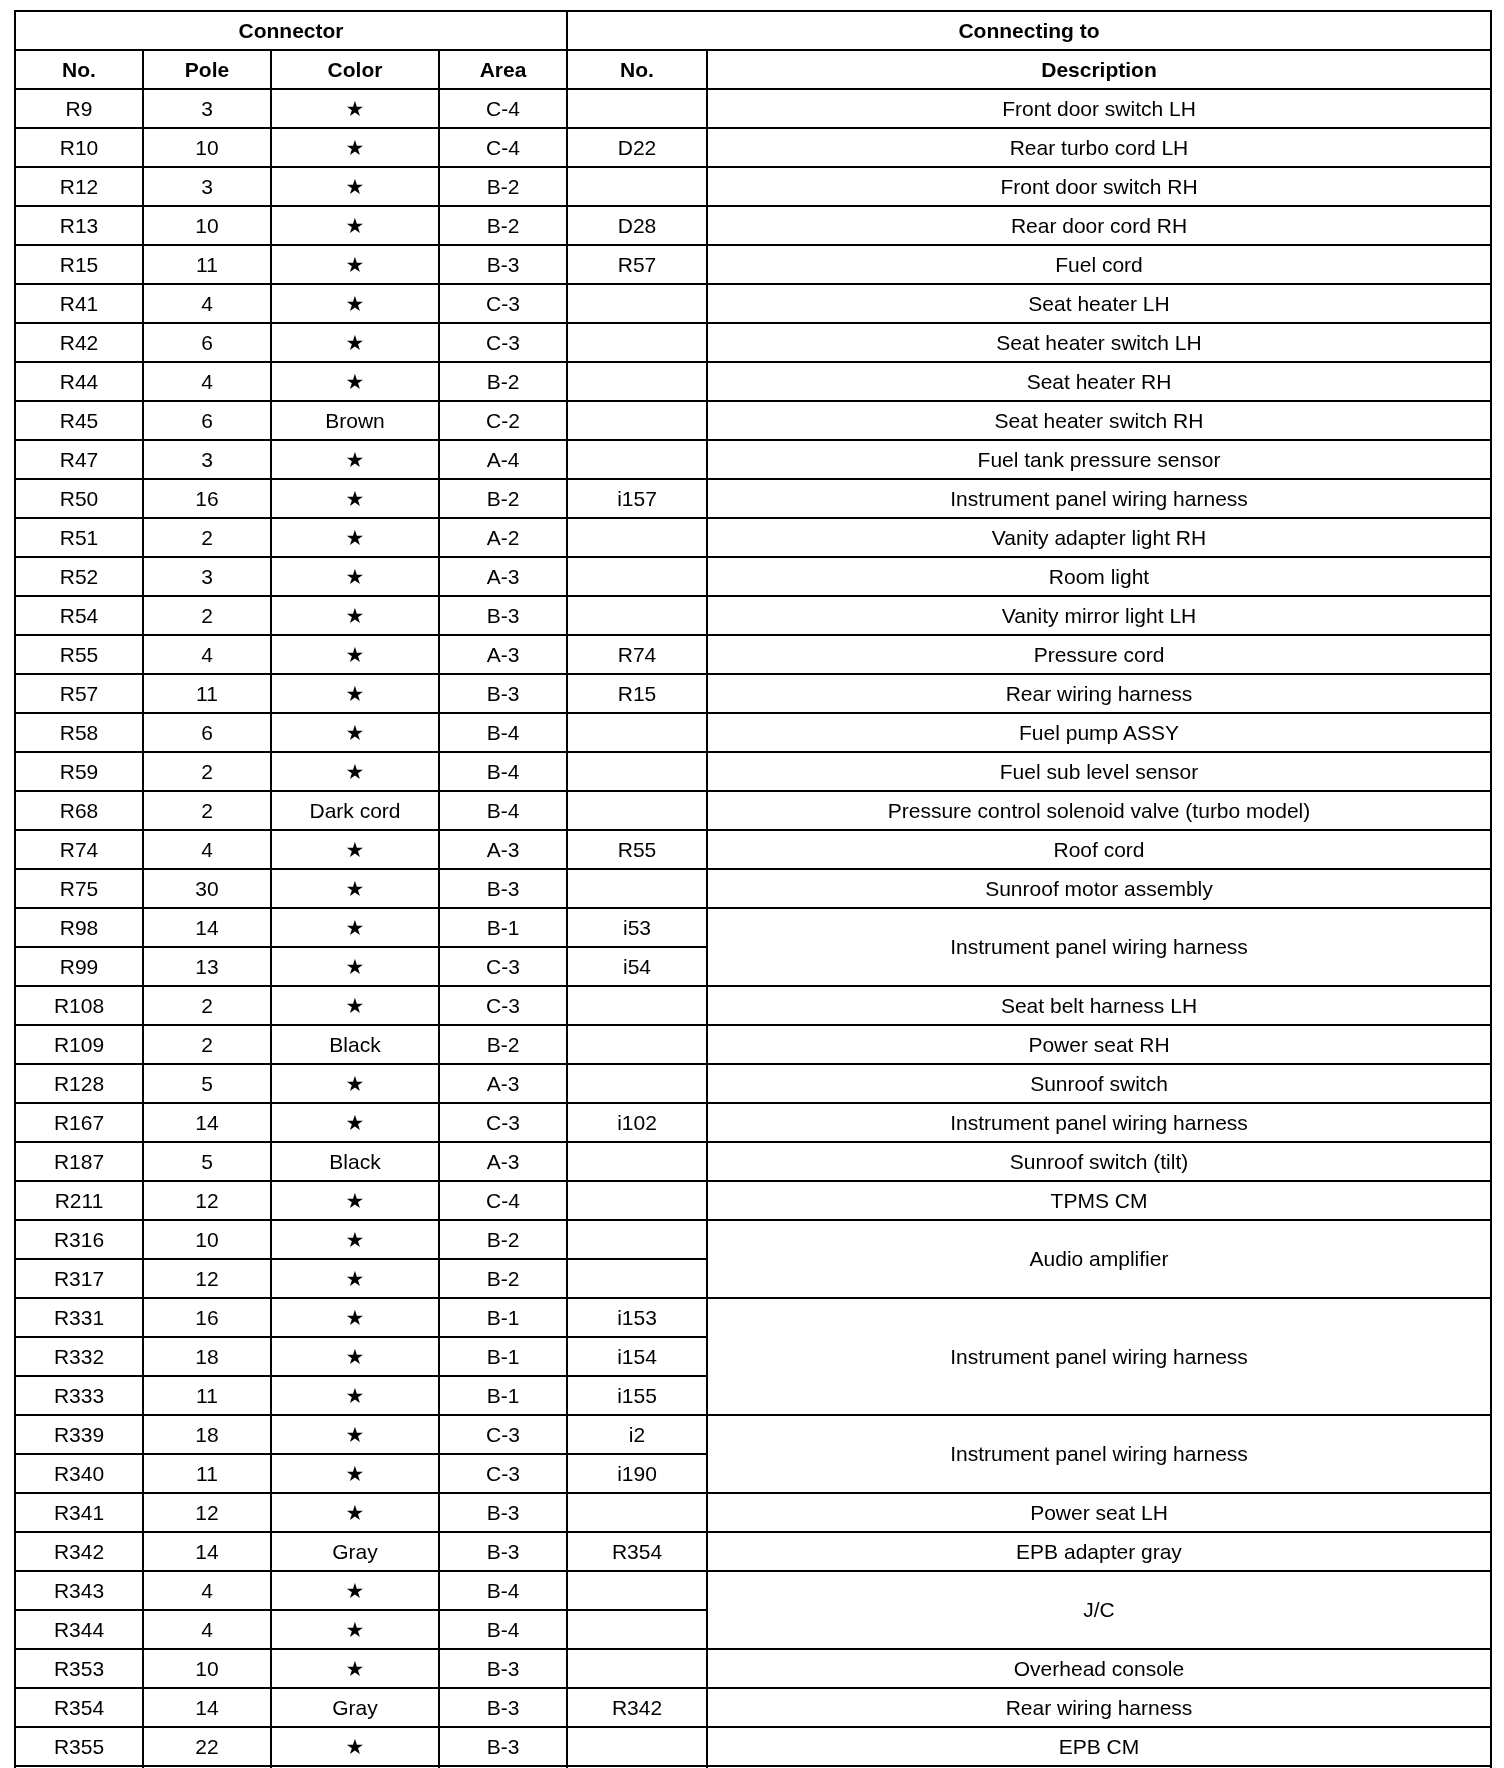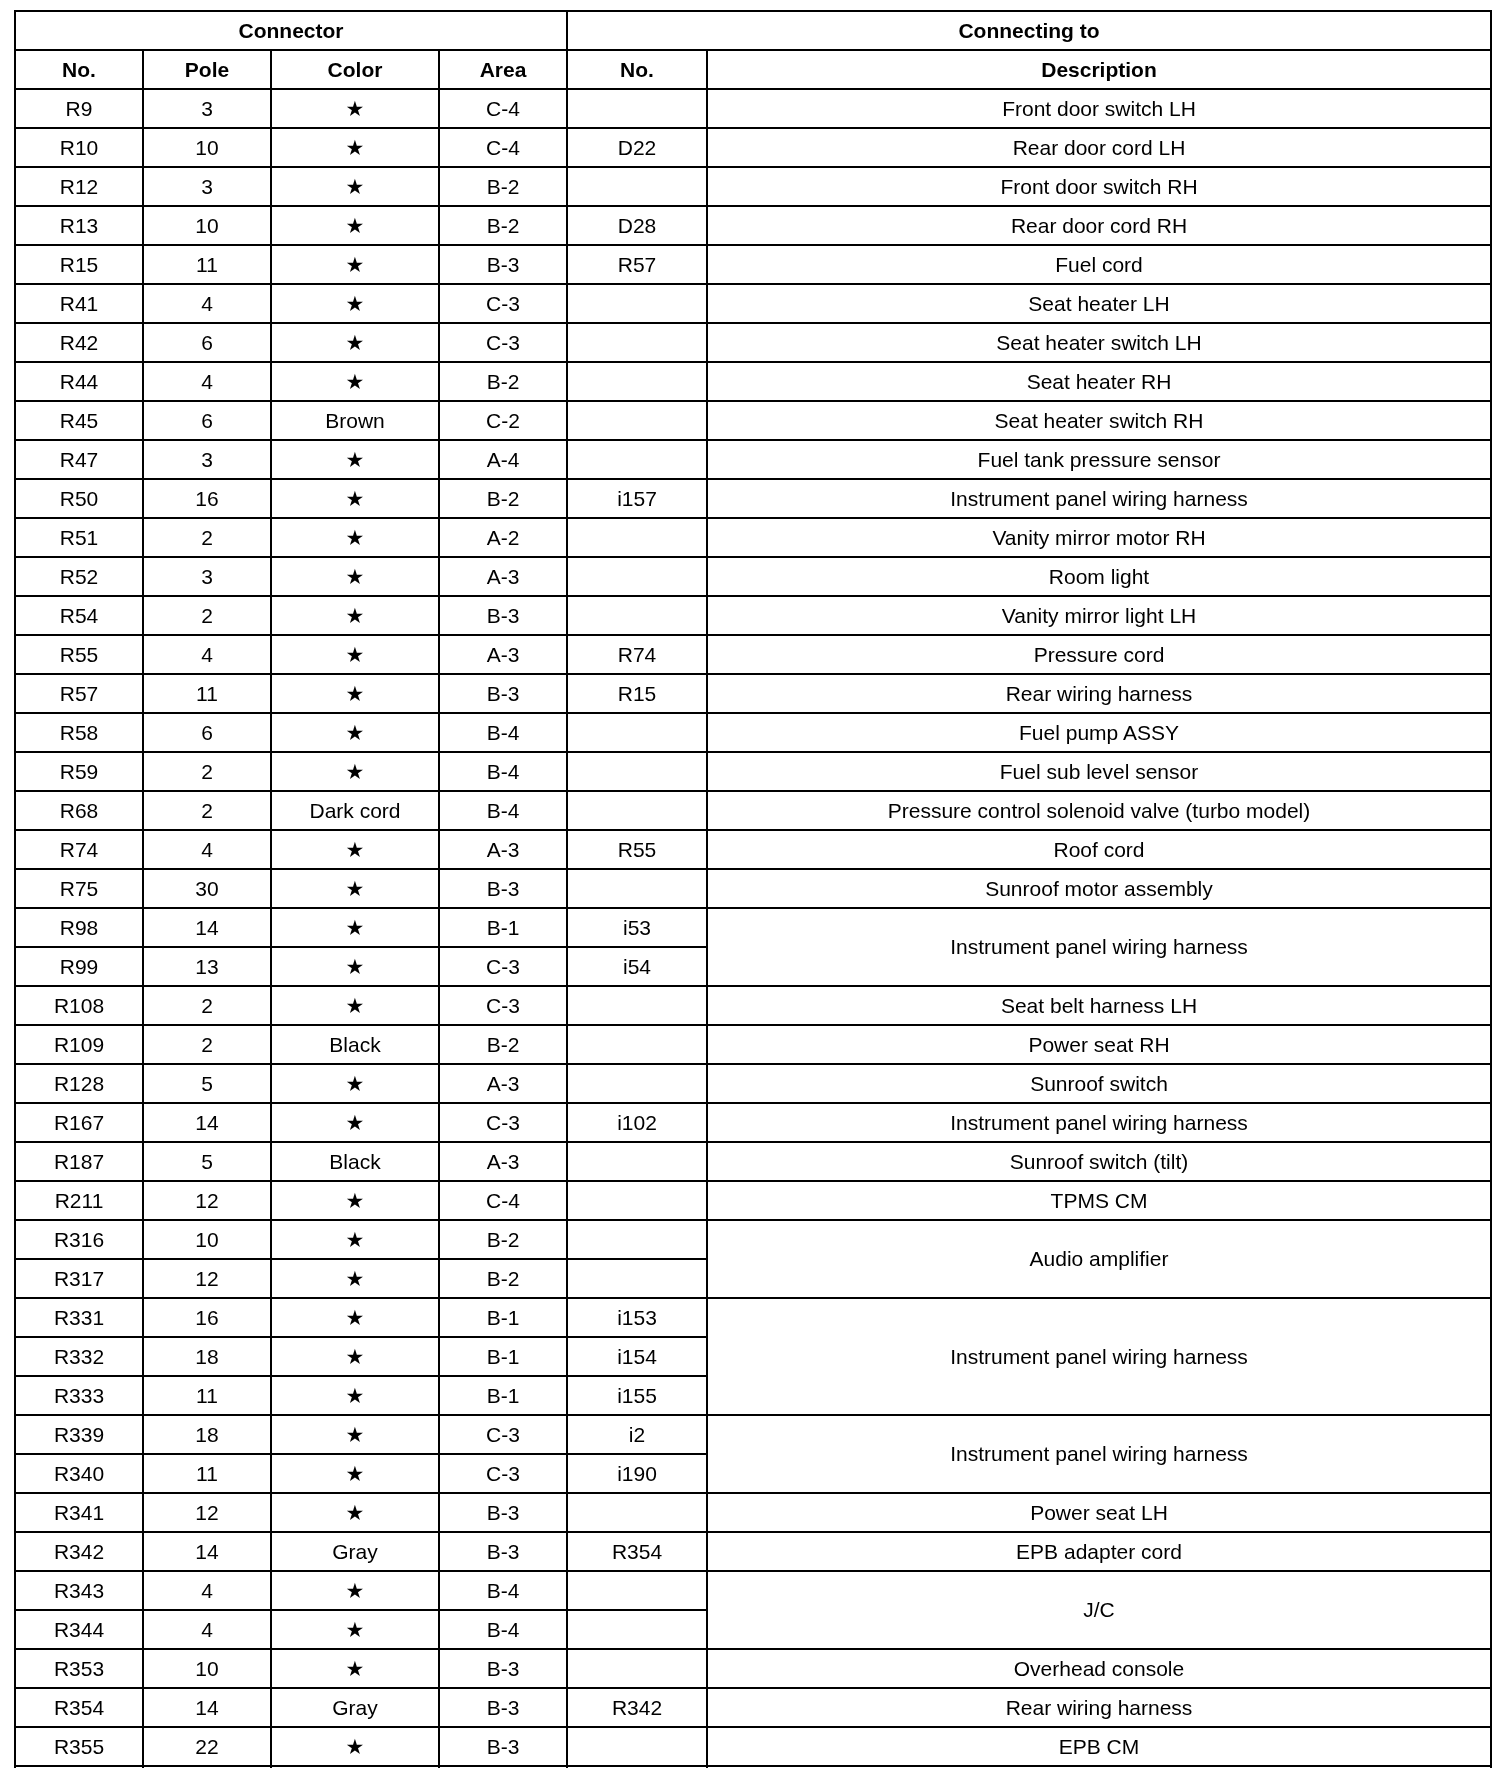--- a/index.html
+++ b/index.html
@@ -91,21 +91,21 @@
           <td>C-4</td>
           <td></td>
           <td class="desc">Front door switch LH</td>
         </tr>
         <tr>
           <td>R10</td>
           <td>10</td>
           <td class="star">★</td>
           <td>C-4</td>
           <td>D22</td>
-          <td class="desc">Rear door cord LH</td>
+          <td class="desc">Rear turbo cord LH</td>
         </tr>
         <tr>
           <td>R12</td>
           <td>3</td>
           <td class="star">★</td>
           <td>B-2</td>
           <td></td>
           <td class="desc">Front door switch RH</td>
         </tr>
         <tr>
@@ -171,21 +171,21 @@
           <td>B-2</td>
           <td>i157</td>
           <td class="desc">Instrument panel wiring harness</td>
         </tr>
         <tr>
           <td>R51</td>
           <td>2</td>
           <td class="star">★</td>
           <td>A-2</td>
           <td></td>
-          <td class="desc">Vanity mirror motor RH</td>
+          <td class="desc">Vanity adapter light RH</td>
         </tr>
         <tr>
           <td>R52</td>
           <td>3</td>
           <td class="star">★</td>
           <td>A-3</td>
           <td></td>
           <td class="desc">Room light</td>
         </tr>
         <tr>
@@ -374,21 +374,21 @@
           <td>B-3</td>
           <td></td>
           <td class="desc">Power seat LH</td>
         </tr>
         <tr>
           <td>R342</td>
           <td>14</td>
           <td>Gray</td>
           <td>B-3</td>
           <td>R354</td>
-          <td class="desc">EPB adapter cord</td>
+          <td class="desc">EPB adapter gray</td>
         </tr>
         <tr>
           <td>R343</td>
           <td>4</td>
           <td class="star">★</td>
           <td>B-4</td>
           <td></td>
           <td class="desc" rowspan="2">J/C</td>
         </tr>
         <tr>

